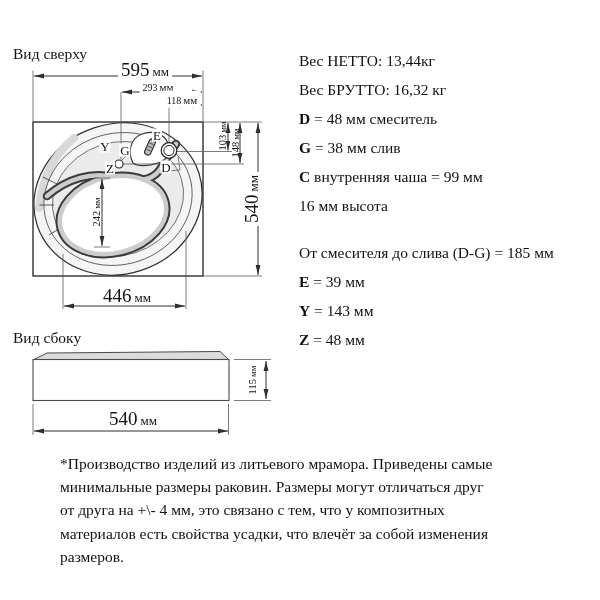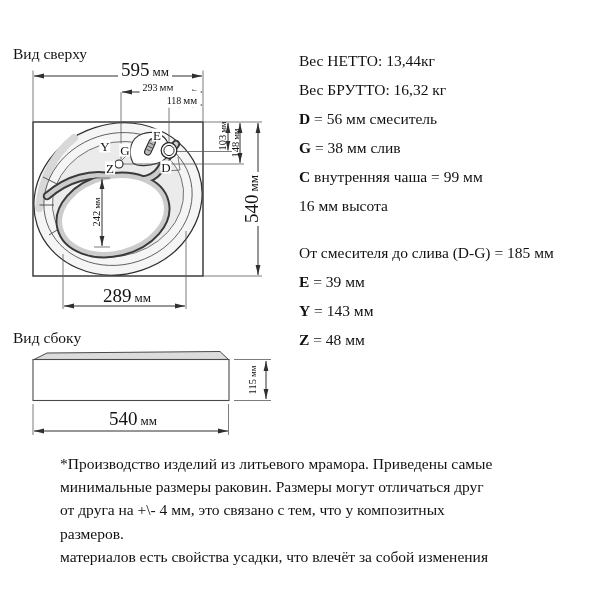--- a/index.html
+++ b/index.html
@@ -110,46 +110,46 @@
 
   <div class="t vtitle" style="left:13px;top:45px;">Вид сверху</div>
 
   <div class="t db center bgw" style="left:145px;top:70px;"><span class="v">595</span><span class="u">мм</span></div>
   <div class="t dm center bgw" style="left:158px;top:86px;"><span class="v">293</span><span class="u">мм</span></div>
   <div class="t dm center bgw" style="left:182px;top:99px;"><span class="v">118</span><span class="u">мм</span></div>
   <div class="t ds rot" style="left:221px;top:136px;"><span class="v">103</span><span class="u">мм</span></div>
   <div class="t ds rot" style="left:234px;top:143px;"><span class="v">148</span><span class="u">мм</span></div>
   <div class="t db rot bgw" style="left:252px;top:199px;"><span class="v">540</span><span class="u">мм</span></div>
   <div class="t ds rot" style="left:95px;top:212px;"><span class="v">242</span><span class="u">мм</span></div>
-  <div class="t db center" style="left:127px;top:296px;"><span class="v">289</span><span class="u">мм</span></div>
+  <div class="t db center" style="left:127px;top:296px;"><span class="v">446</span><span class="u">мм</span></div>
 
   <div class="t lbl" style="left:105px;top:146px;">Y</div>
   <div class="t lbl" style="left:125px;top:150px;">G</div>
   <div class="t lbl" style="left:110px;top:168px;">Z</div>
   <div class="t lbl" style="left:157px;top:135px;">E</div>
   <div class="t lbl" style="left:166px;top:167px;">D</div>
 
   <div class="t vtitle" style="left:13px;top:329px;">Вид сбоку</div>
   <div class="t ds rot" style="left:251px;top:380px;"><span class="v">115</span><span class="u">мм</span></div>
   <div class="t db center" style="left:133px;top:419px;"><span class="v">540</span><span class="u">мм</span></div>
 
   <div id="specs">
     <div class="spec-row"><b class="k"></b><span>Вес НЕТТО: 13,44кг</span></div>
     <div class="spec-row"><b class="k"></b><span>Вес БРУТТО: 16,32 кг</span></div>
-    <div class="spec-row"><b class="k">D</b><span> = 56 мм смеситель</span></div>
+    <div class="spec-row"><b class="k">D</b><span> = 48 мм смеситель</span></div>
     <div class="spec-row"><b class="k">G</b><span> = 38 мм слив</span></div>
     <div class="spec-row"><b class="k">C</b><span> внутренняя чаша = 99 мм</span></div>
     <div class="spec-row"><b class="k"></b><span>16 мм высота</span></div>
     <div class="spec-row gap"><b class="k"></b><span>От смесителя до слива (D-G) = 185 мм</span></div>
     <div class="spec-row"><b class="k">E</b><span> = 39 мм</span></div>
     <div class="spec-row"><b class="k">Y</b><span> = 143 мм</span></div>
     <div class="spec-row"><b class="k">Z</b><span> = 48 мм</span></div>
   </div>
 
   <div id="footnote">
     <div>*Производство изделий из литьевого мрамора. Приведены самые</div>
     <div>минимальные размеры раковин. Размеры могут отличаться друг</div>
     <div>от друга на +\- 4 мм, это связано с тем, что у композитных</div>
+    <div>материалов есть свойства усадки, что влечёт за собой изменения</div>
     <div>размеров.</div>
-    <div>материалов есть свойства усадки, что влечёт за собой изменения</div>
   </div>
 
 </div>
 
 </body></html>

